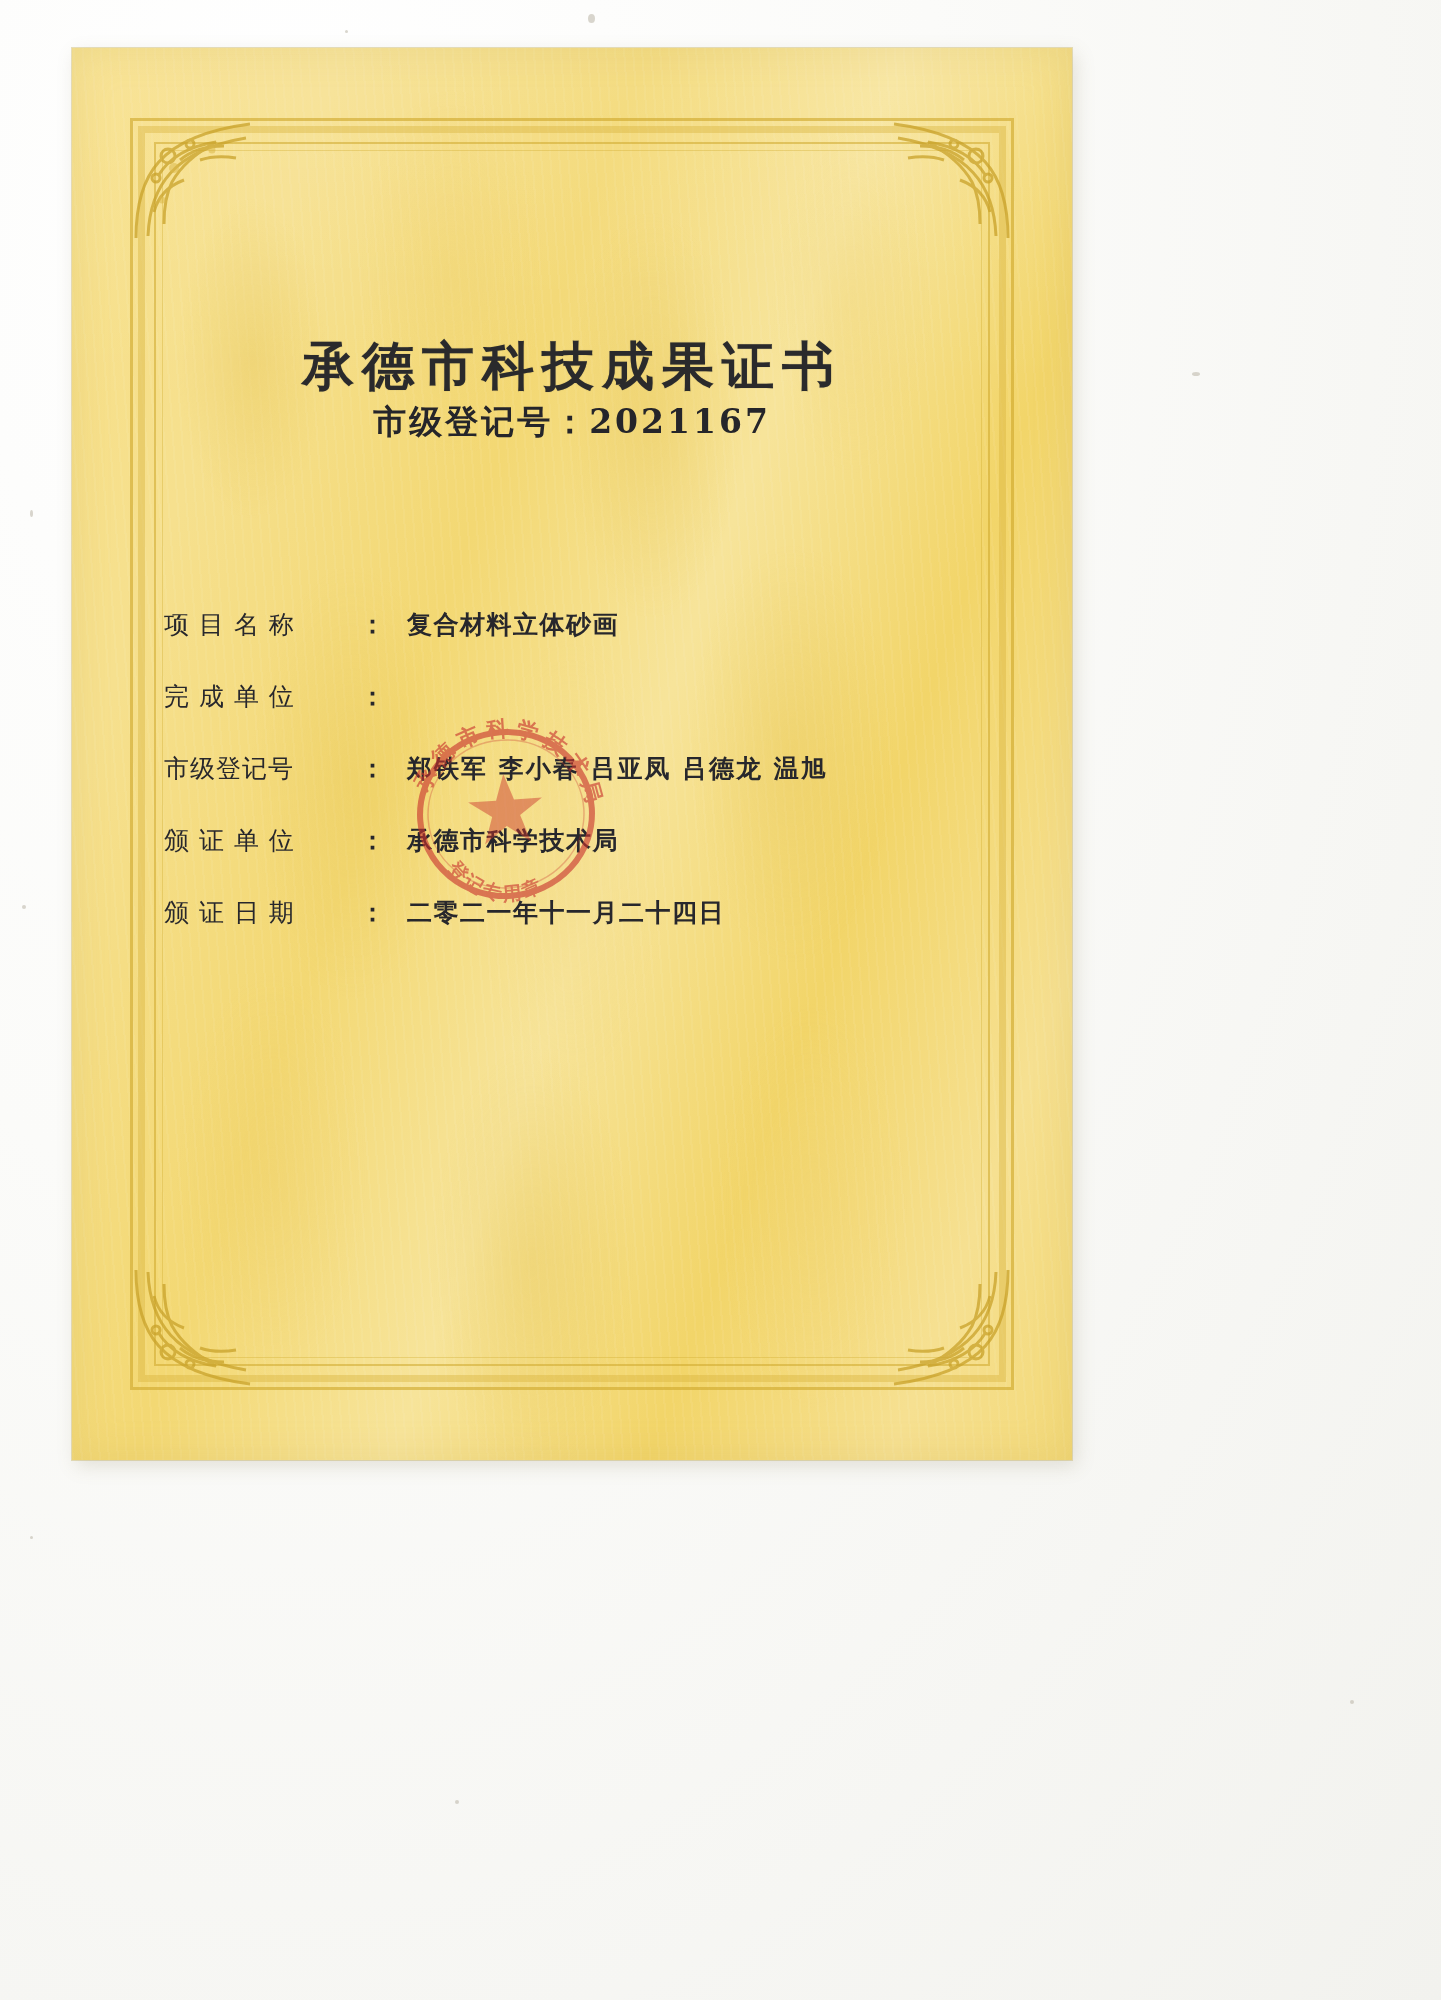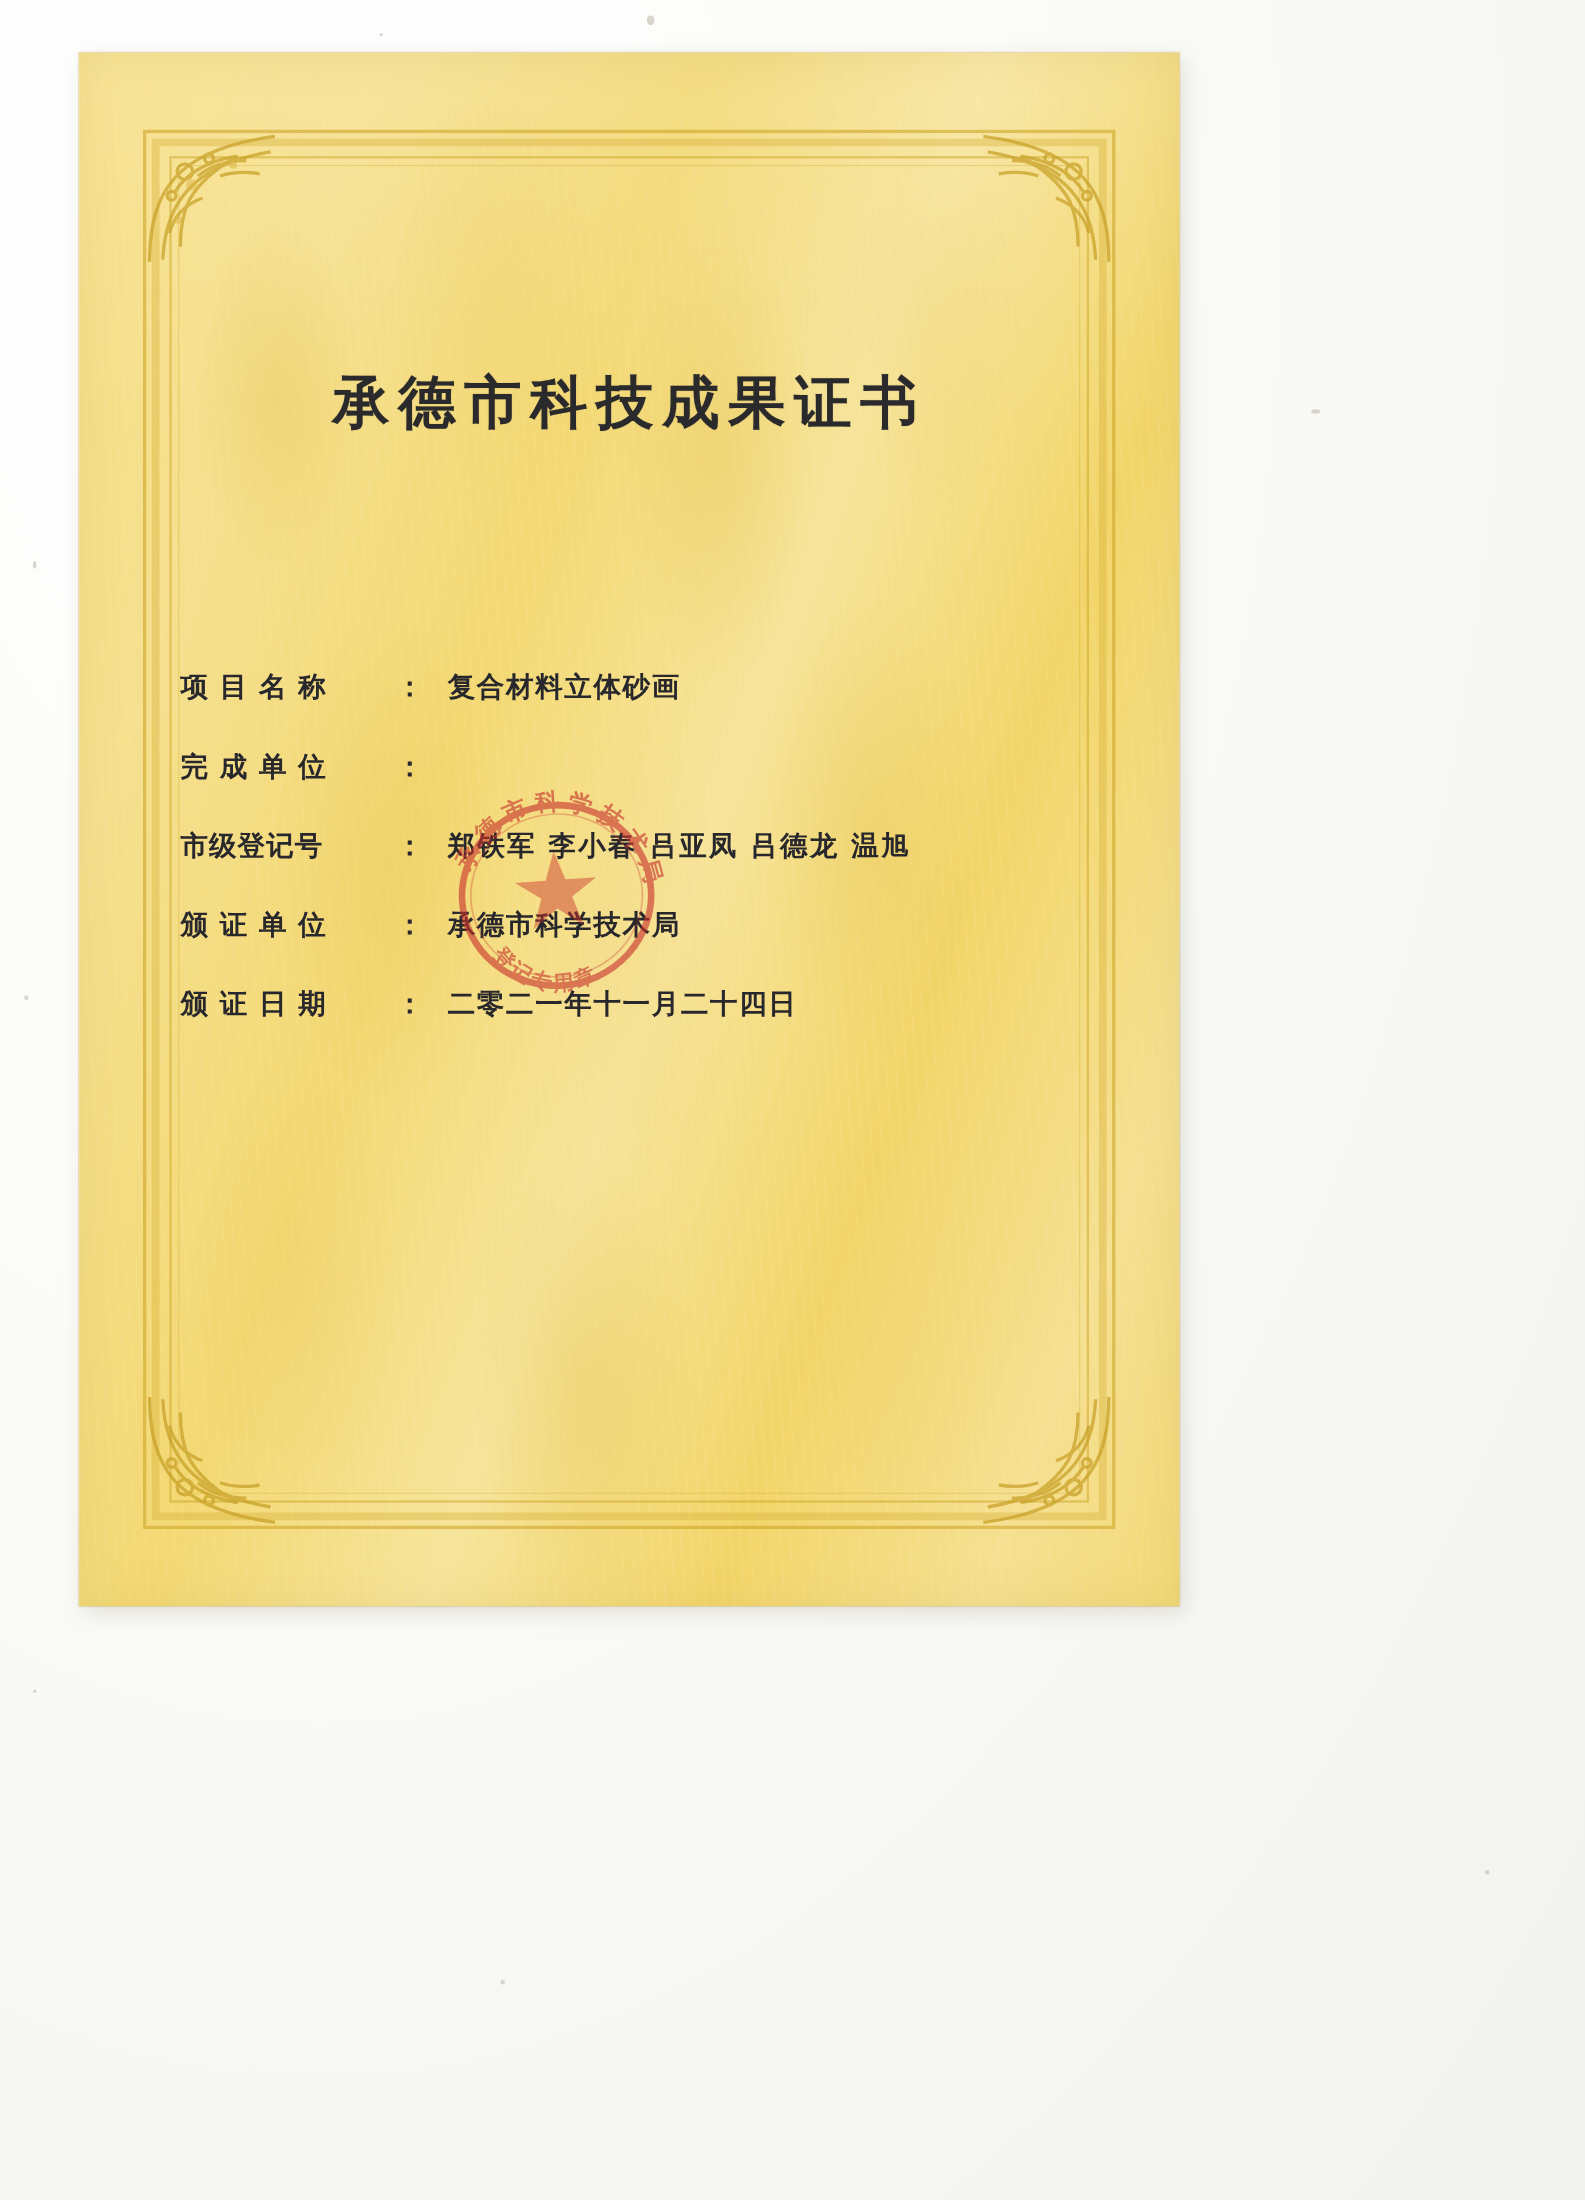--- a/index.html
+++ b/index.html
@@ -133,21 +133,21 @@
     display: flex;
     align-items: baseline;
     margin-bottom: 39px;
     font-family: "DejaVu Serif", "Liberation Serif", serif;
     color: #27272c;
   }
   .field-label {
     width: 196px;
     flex: 0 0 196px;
     font-size: 25px;
-    font-weight: 700;
+    font-weight: 400;
     letter-spacing: 1px;
     white-space: nowrap;
   }
   .field-colon {
     flex: 0 0 16px;
     font-size: 25px;
     font-weight: 700;
   }
   .field-value {
     font-size: 25px;
@@ -265,20 +265,23 @@
         <path d="M26 96 C30 80 40 70 56 64"></path>
         <path d="M72 44 C84 40 96 40 108 42"></path>
       </g>
     </svg>
   </div>
 
   <div class="content">
 
     <div class="title">承德市科技成果证书</div>
 
+    <div class="regno">
+      <span>市级登记号</span><span>：</span><span>2021167</span>
+    </div>
 
     <div class="fields">
 
       <div class="field-row">
         <span class="field-label">项 目 名 称</span>
         <span class="field-colon">：</span>
         <span class="field-value">复合材料立体砂画</span>
       </div>
 
       <div class="field-row">

